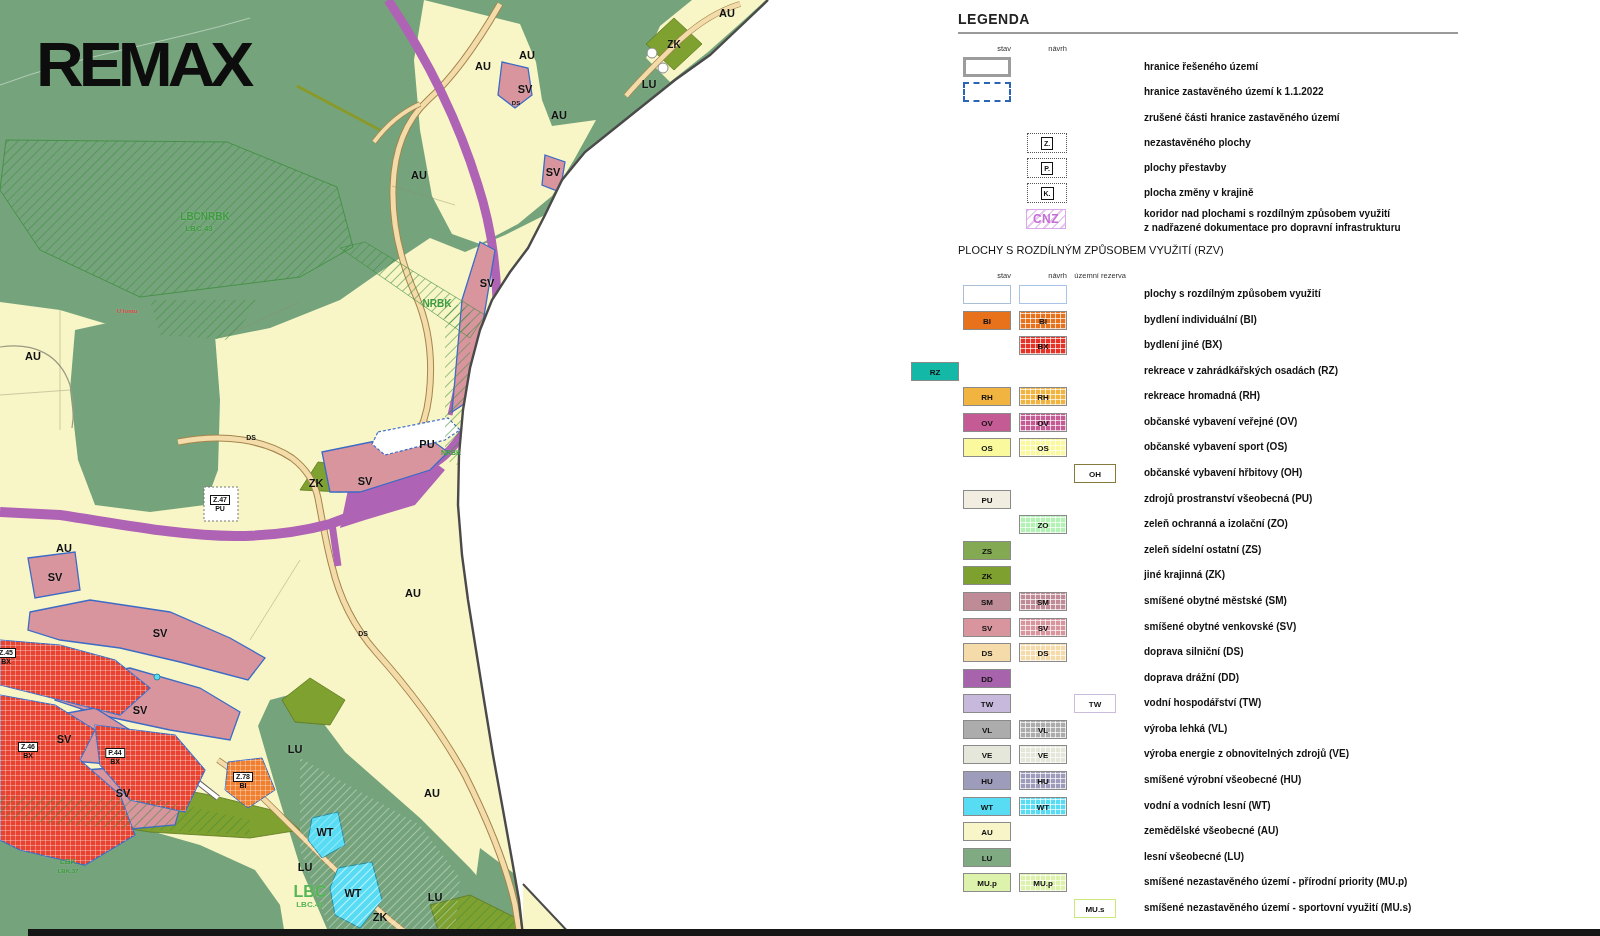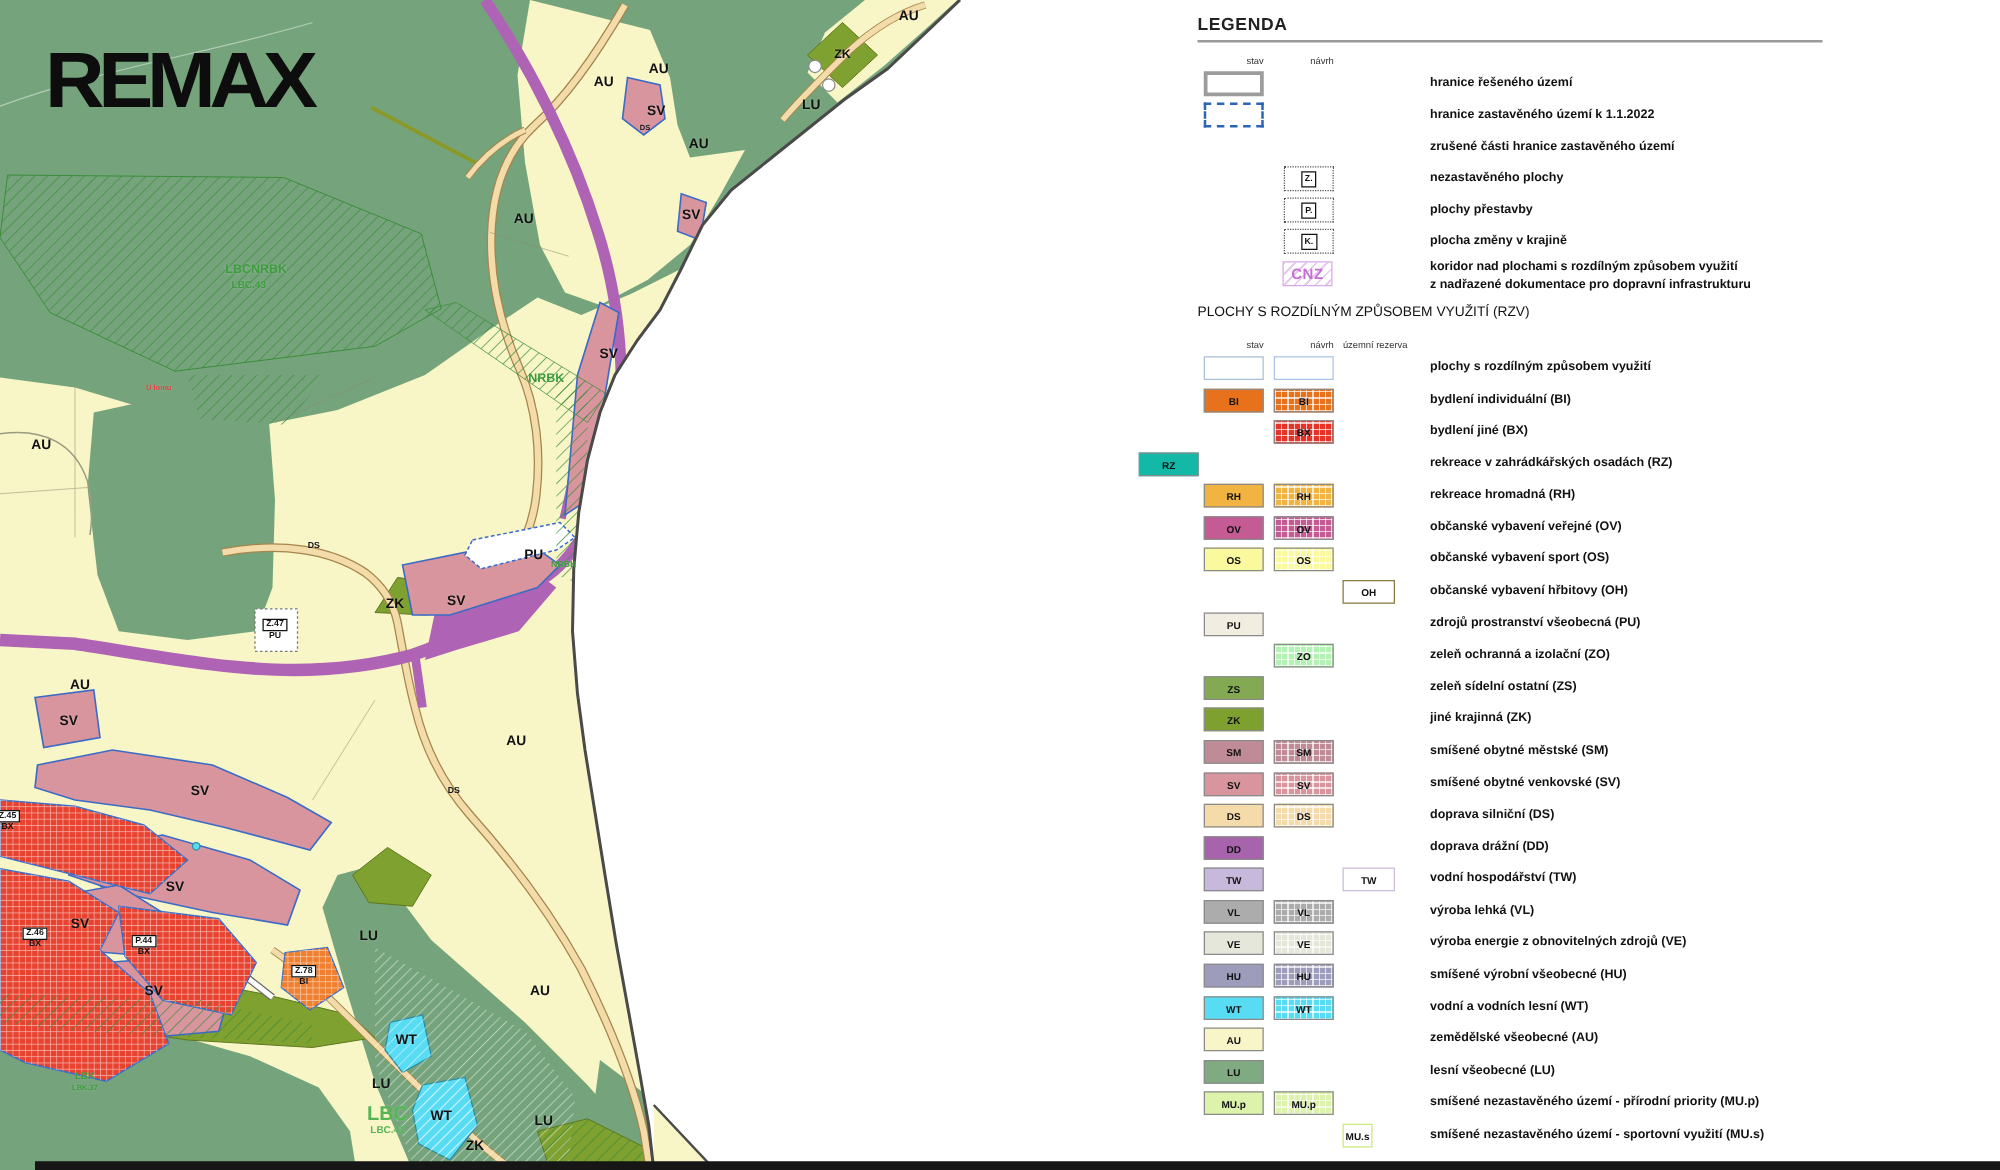--- a/index.html
+++ b/index.html
@@ -318,18 +318,18 @@
       <div class="swatch" style="left: 963px; top: 797px; width: 48px; height: 19px; line-height: 19px; background: rgb(88, 220, 244);">WT</div>
       <div class="swatch" style="left: 1019px; top: 797px; width: 48px; height: 19px; line-height: 19px; background: repeating-linear-gradient(0deg, rgba(255, 255, 255, 0.7) 0px, rgba(255, 255, 255, 0.7) 1px, rgba(0, 0, 0, 0) 1px, rgba(0, 0, 0, 0) 5px), repeating-linear-gradient(90deg, rgba(255, 255, 255, 0.7) 0px, rgba(255, 255, 255, 0.7) 1px, rgba(0, 0, 0, 0) 1px, rgba(0, 0, 0, 0) 5px) rgb(88, 220, 244);">WT</div>
       <div class="lrow-label" style="top: 800px;">vodní a vodních lesní (WT)</div>
       <div class="swatch" style="left: 963px; top: 822px; width: 48px; height: 19px; line-height: 19px; background: rgb(248, 246, 200);">AU</div>
       <div class="lrow-label" style="top: 825px;">zemědělské všeobecné (AU)</div>
       <div class="swatch" style="left: 963px; top: 848px; width: 48px; height: 19px; line-height: 19px; background: rgb(127, 170, 130);">LU</div>
       <div class="lrow-label" style="top: 851px;">lesní všeobecné (LU)</div>
       <div class="swatch" style="left: 963px; top: 873px; width: 48px; height: 19px; line-height: 19px; background: rgb(221, 242, 170);">MU.p</div>
       <div class="swatch" style="left: 1019px; top: 873px; width: 48px; height: 19px; line-height: 19px; background: repeating-linear-gradient(0deg, rgba(255, 255, 255, 0.7) 0px, rgba(255, 255, 255, 0.7) 1px, rgba(0, 0, 0, 0) 1px, rgba(0, 0, 0, 0) 5px), repeating-linear-gradient(90deg, rgba(255, 255, 255, 0.7) 0px, rgba(255, 255, 255, 0.7) 1px, rgba(0, 0, 0, 0) 1px, rgba(0, 0, 0, 0) 5px) rgb(221, 242, 170);">MU.p</div>
       <div class="lrow-label" style="top: 876px;">smíšené nezastavěného území - přírodní priority (MU.p)</div>
-      <div class="swatch" style="left: 1074px; top: 899px; width: 24px; height: 19px; line-height: 19px; background: rgb(255, 255, 255); border: 1.5px solid rgb(201, 233, 123);">MU.s</div>
+      <div class="swatch" style="left: 1074px; top: 899px; width: 42px; height: 19px; line-height: 19px; background: rgb(255, 255, 255); border: 1.5px solid rgb(201, 233, 123);">MU.s</div>
       <div class="lrow-label" style="top: 902px;">smíšené nezastavěného území - sportovní využití (MU.s)</div>
     </div>
 </div>
 
 <div id="bottom-bar"></div>
 
 </body></html>

